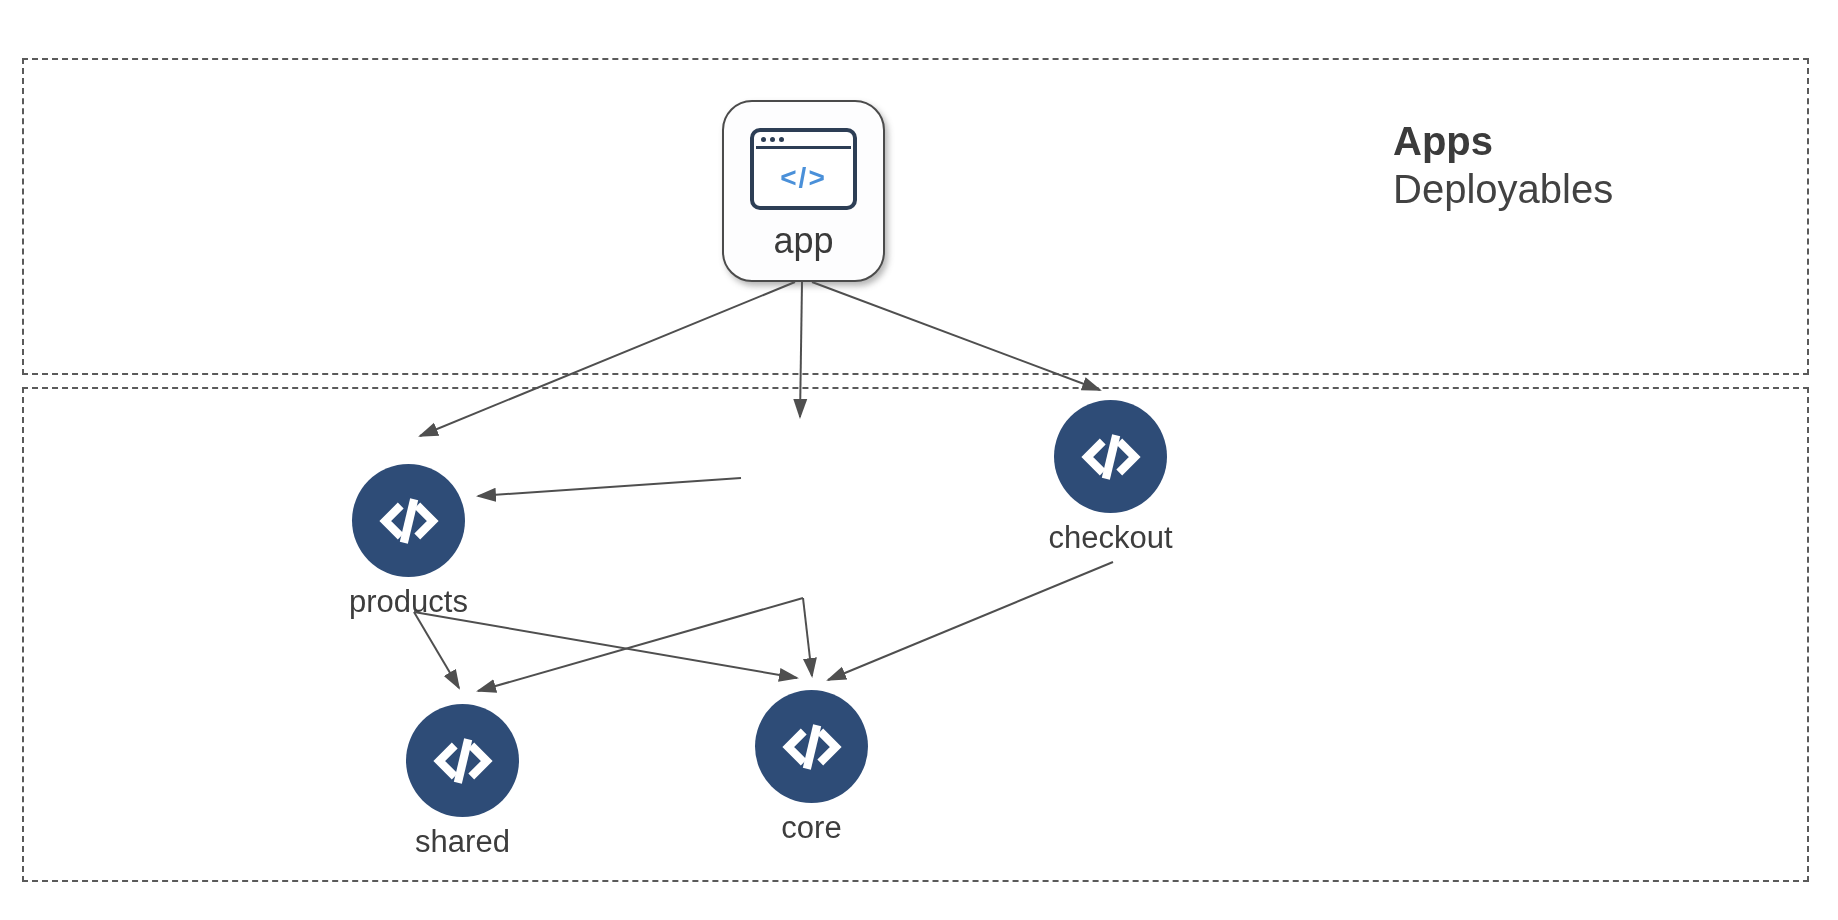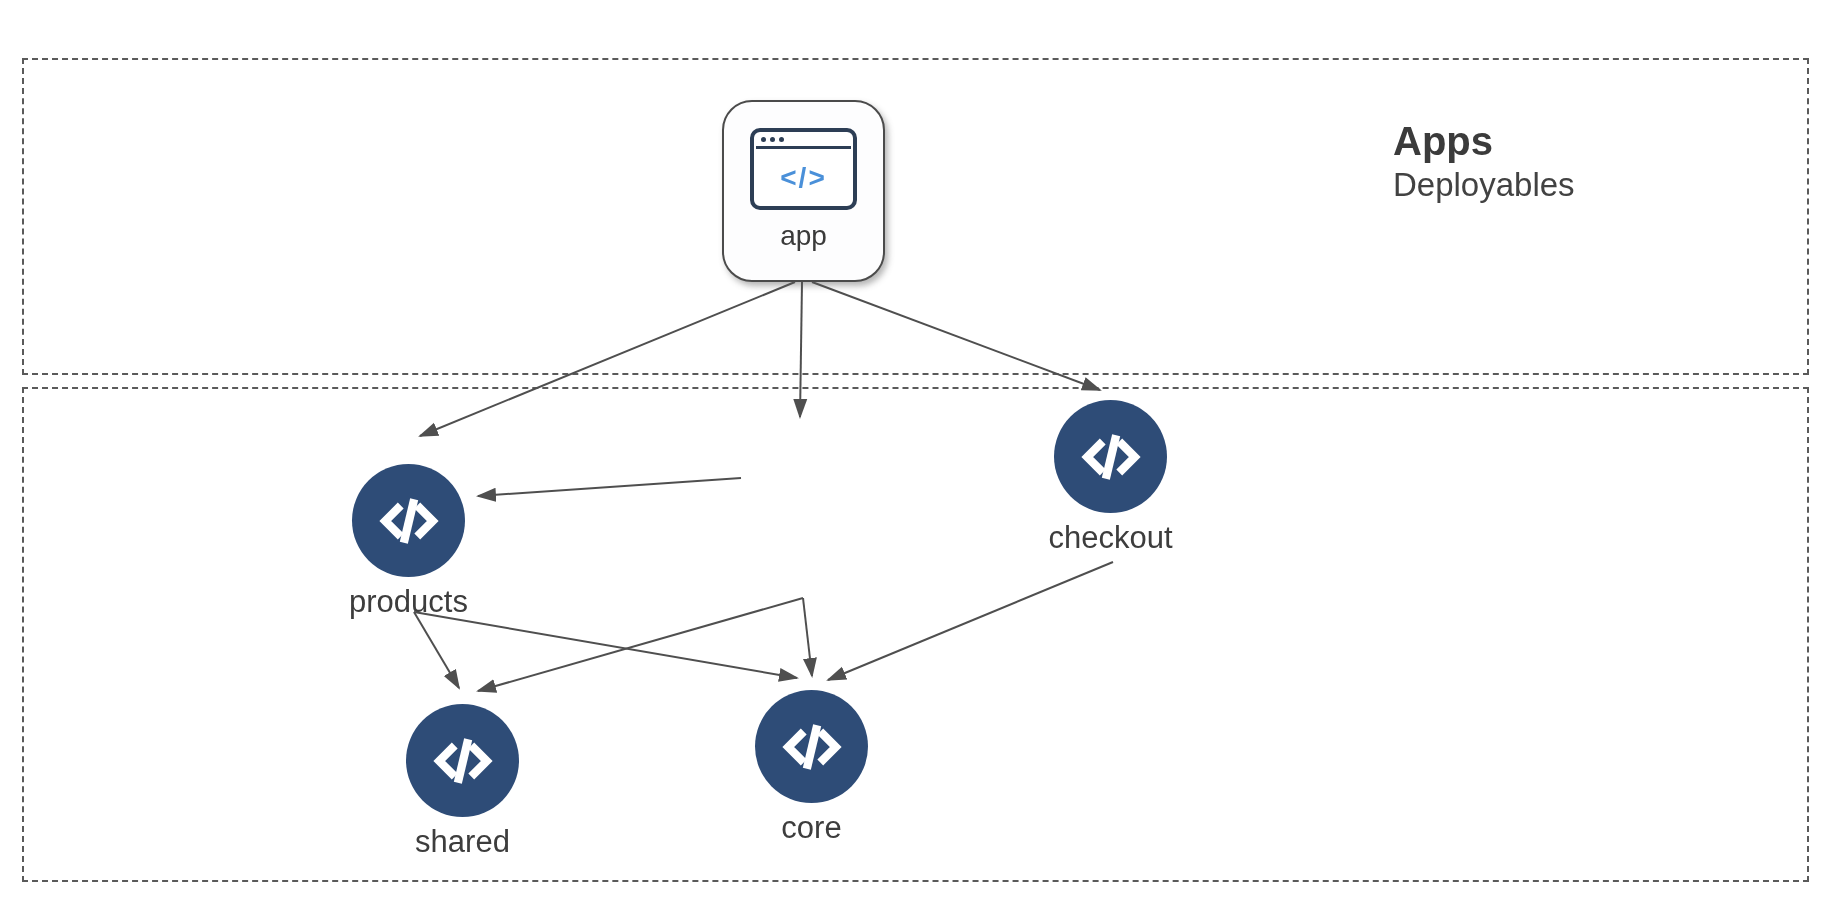--- a/index.html
+++ b/index.html
@@ -32,21 +32,21 @@
     flex-direction: column;
     color: #3b3b3b;
   }
   .zone-caption .title {
     font-size: 40px;
     font-weight: bold;
     line-height: 1.15;
     color: #3b3b3b;
   }
   .zone-caption .subtitle {
-    font-size: 33px;
+    font-size: 40px;
     font-weight: normal;
     line-height: 1.25;
     color: #424242;
   }
   .caption-apps { left: 1393px; top: 118px; }
   .caption-libs { left: 1390px; top: 512px; }
 
   
   .edges-layer {
     position: absolute;
@@ -104,21 +104,21 @@
     display: flex;
     align-items: center;
     justify-content: center;
     color: #4a90d9;
     font-size: 28px;
     font-weight: bold;
     letter-spacing: 2px;
   }
   .app-label {
     margin-top: 10px;
-    font-size: 28px;
+    font-size: 36px;
     color: #3a3a3a;
   }
 
   
   .lib-node {
     position: absolute;
     width: 113px; height: 113px;
   }
   .lib-circle {
     width: 113px; height: 113px;

